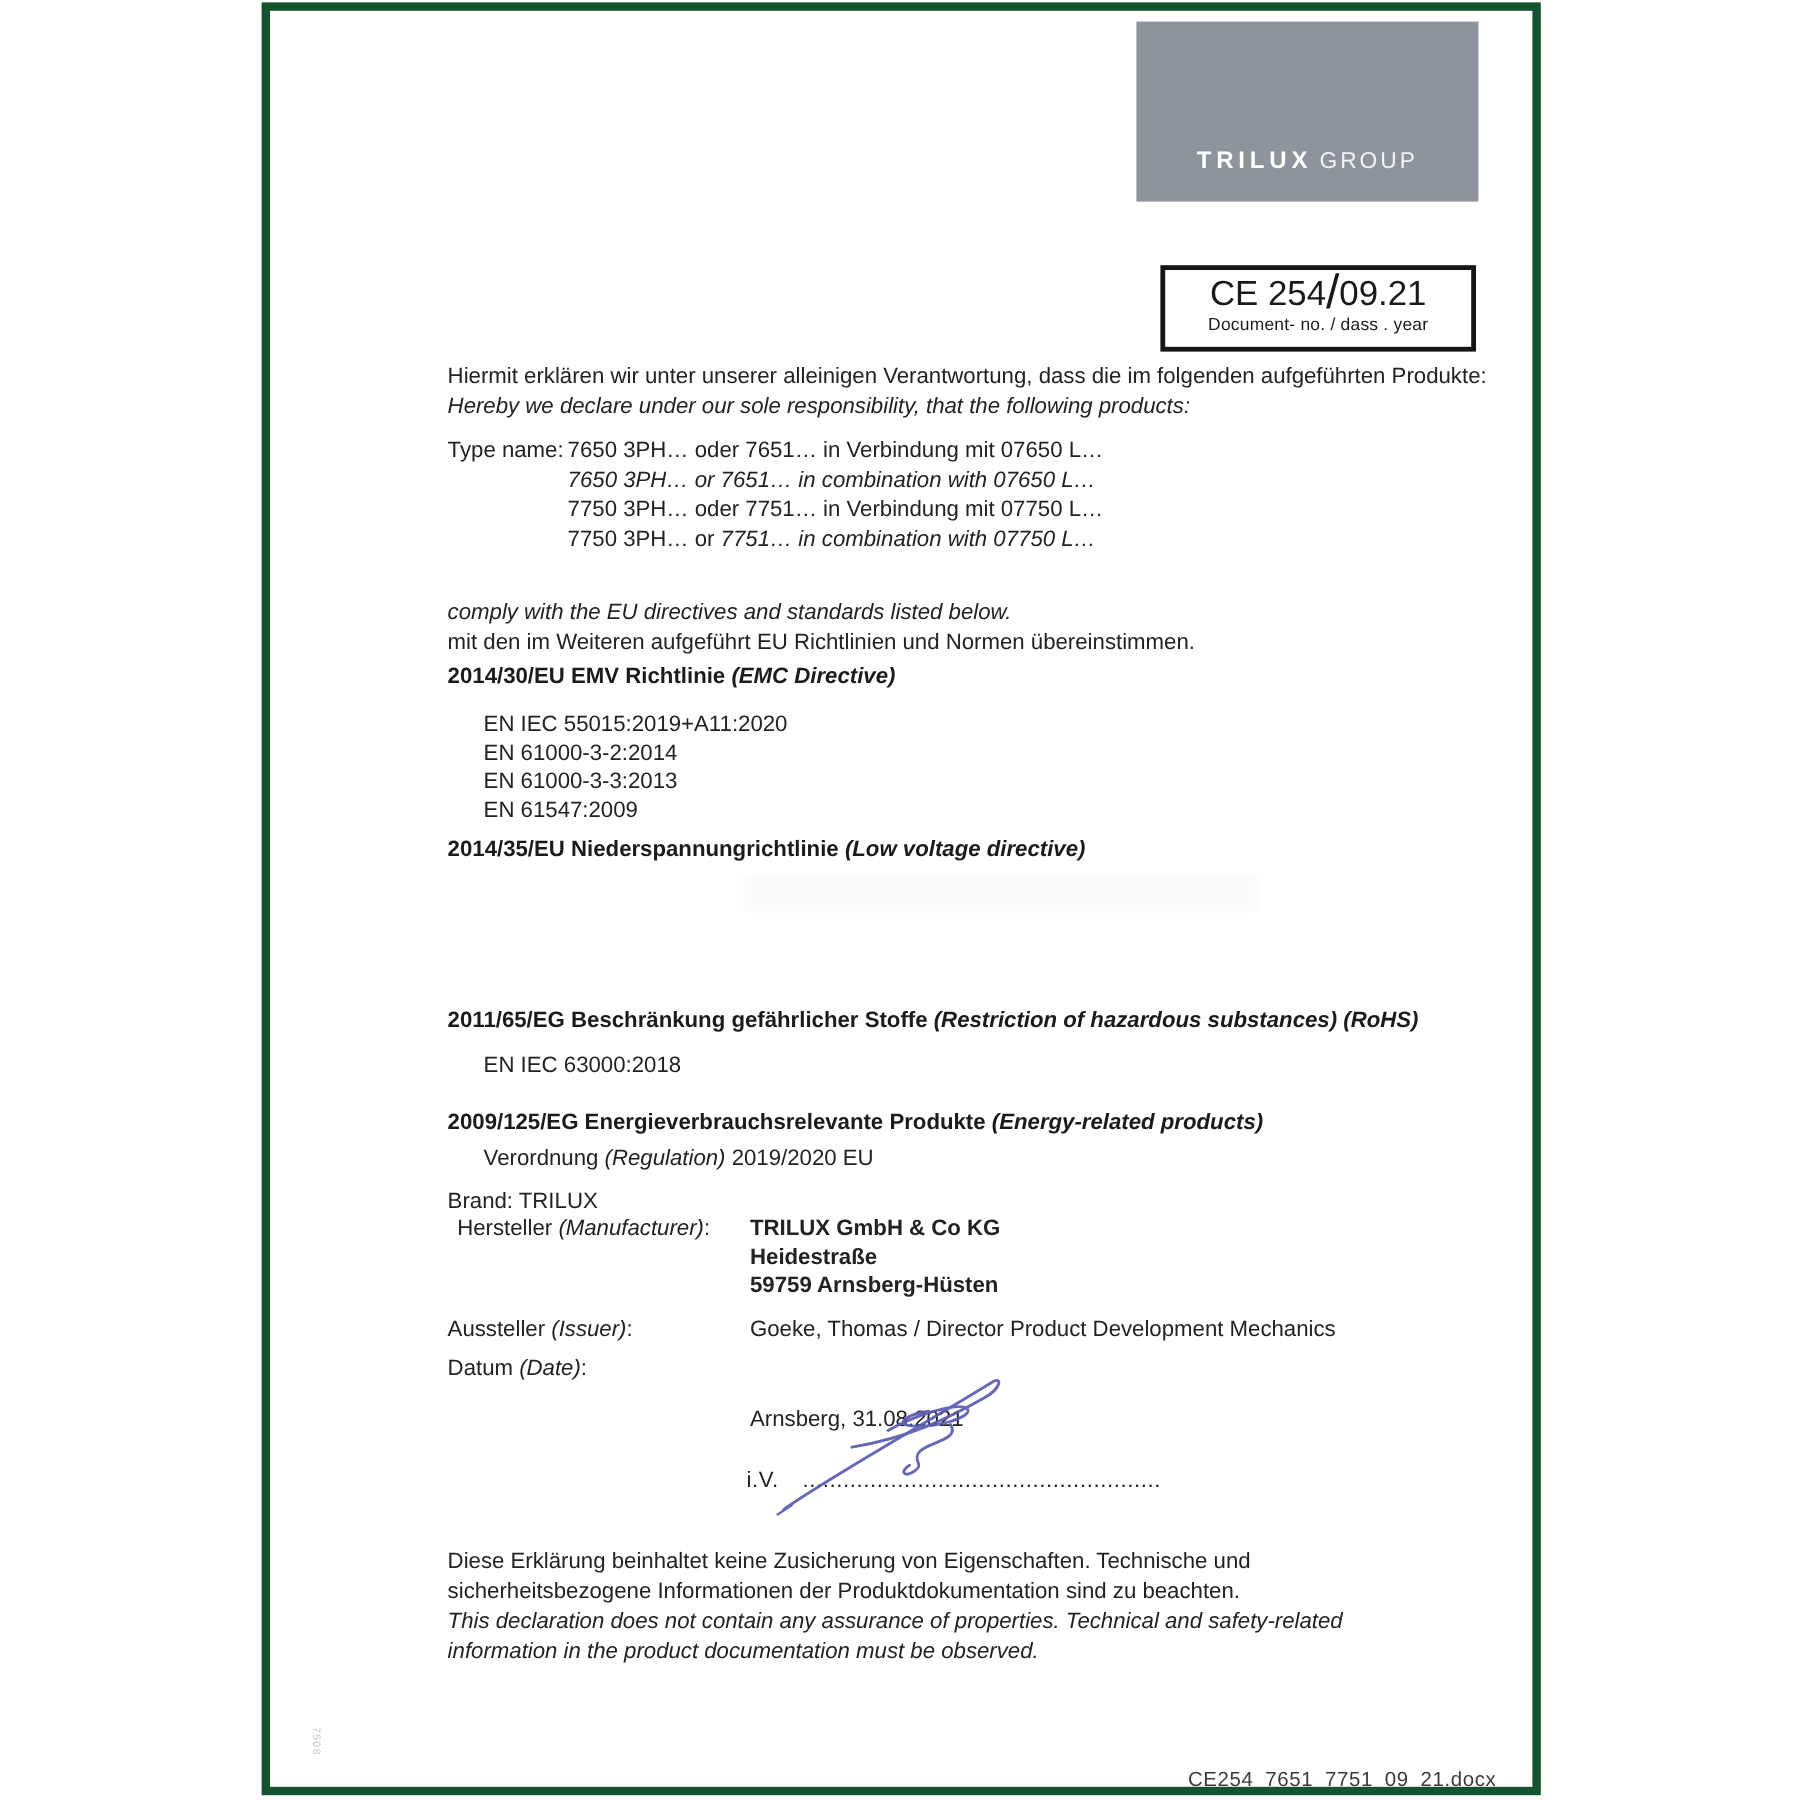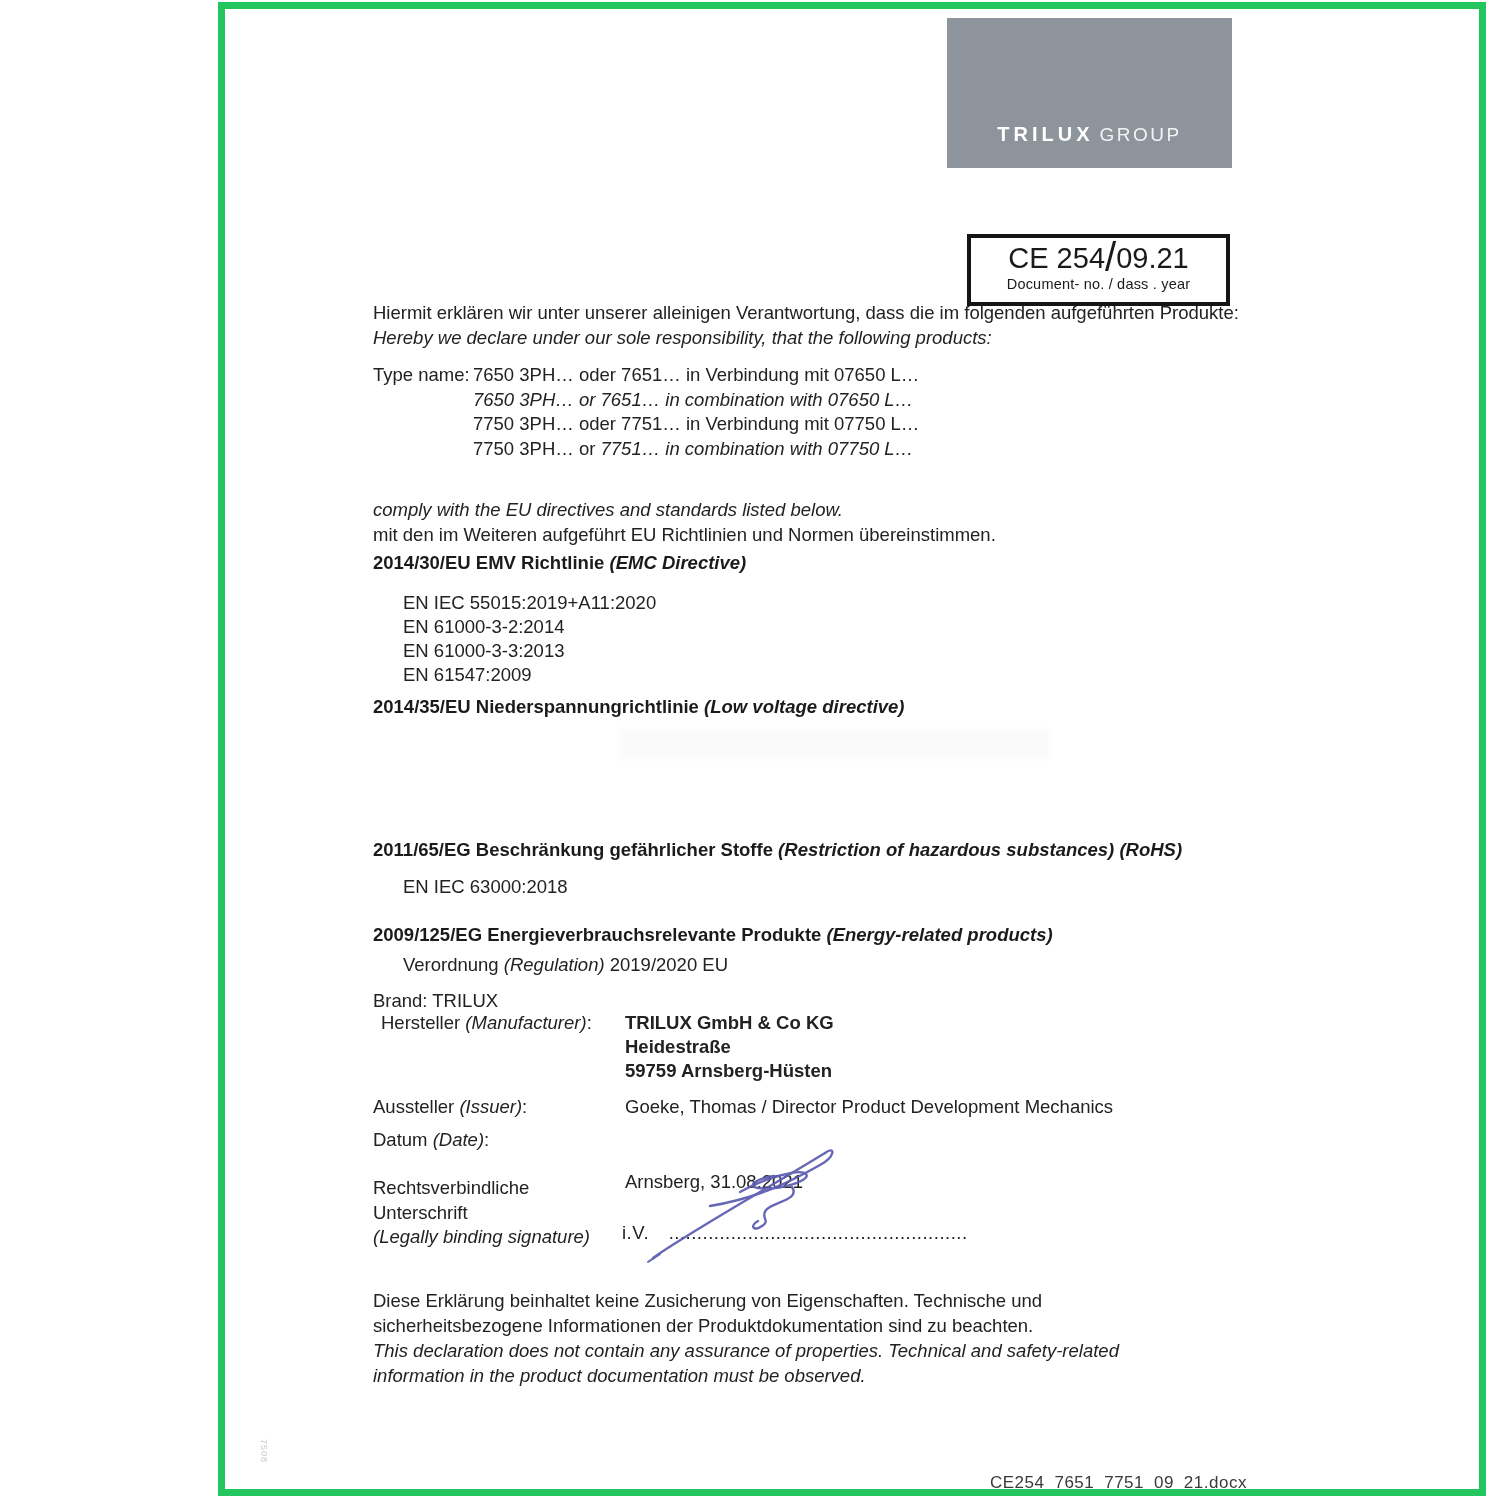--- a/index.html
+++ b/index.html
@@ -7,39 +7,39 @@
     width:1500px;height:1500px;background:#ffffff;position:relative;
     font-family:"Liberation Sans", sans-serif;color:#222;
     -webkit-font-smoothing:antialiased;
   }
   .abs{position:absolute;}
   .b{font-weight:bold;}
   .i{font-style:italic;}
   .nw{white-space:nowrap;}
 
   .page{
-    position:absolute;left:218px;top:2px;width:1268px;height:1494px;
-    box-sizing:border-box;border:7px solid #22c55e;background:#fff;overflow:hidden;
+    position:absolute;left:218px;top:2px;width:1066px;height:1494px;
+    box-sizing:border-box;border:7px solid #14532d;background:#fff;overflow:hidden;
     font-size:18.5px;line-height:24.5px;
   }
 
   .logo{
     left:722px;top:9px;width:285px;height:150px;background:#8d949b;
     display:flex;flex-direction:column;justify-content:flex-end;align-items:center;
     padding-bottom:21px;box-sizing:border-box;
   }
   .logo .brand{color:#ffffff;font-weight:bold;font-size:20px;letter-spacing:4px;}
   .logo .group{color:#f2f3f4;font-size:19px;letter-spacing:2.5px;margin-left:6px;}
 
   .title{left:168px;top:214px;width:560px;text-align:center;
     font-size:28px;line-height:33px;font-weight:bold;color:#1a1a1a;}
 
   .cebox{
     left:742px;top:212px;width:263px;height:72px;box-sizing:border-box;
-    border:4px solid #151515;text-align:center;color:#1a1a1a;margin-top:13px;
+    border:4px solid #151515;text-align:center;color:#1a1a1a;
   }
   .cebox .num{font-size:29px;line-height:30px;margin-top:5px;}
   .cebox .tallslash{font-size:40px;line-height:0;position:relative;top:3px;}
   .cebox .cap{font-size:14.5px;line-height:18px;letter-spacing:.2px;margin-top:2px;}
 
   .smudge{left:395px;top:720px;width:430px;height:30px;
     background:rgba(185,185,185,0.07);filter:blur(3px);}
 
   .heading{font-weight:bold;color:#1b1b1b;}
 
@@ -128,25 +128,20 @@
   <div class="abs nw" style="left:148px;top:1086px;">
     <span>Aussteller </span><span class="i">(Issuer)</span><span>:</span>
   </div>
   <div class="abs nw" style="left:400px;top:1086px;">Goeke, Thomas / Director Product Development Mechanics</div>
 
   <div class="abs nw" style="left:148px;top:1119px;">
     <span>Datum </span><span class="i">(Date)</span><span>:</span>
   </div>
   <div class="abs nw" style="left:400px;top:1119px;margin-top:42px;">Arnsberg, 31.08.2021</div>
 
-  <div class="abs" style="left:148px;top:1167px;">
-    <div class="nw">Rechtsverbindliche</div>
-    <div class="nw">Unterschrift</div>
-    <div class="nw i">(Legally binding signature)</div>
-  </div>
   <div class="abs nw" style="left:397px;top:1212px;letter-spacing:.5px;">
     <span>i.V.</span>
     <span style="margin-left:14px;">.....................................................</span>
   </div>
   <svg class="abs sig-svg" viewBox="0 0 300 150">
     <g fill="none" stroke="#5a5bb0" stroke-width="2.4" stroke-linecap="round" opacity="0.92">
       <path d="M13,128 C45,105 118,64 185,23"></path>
       <path d="M185,23 C196,15 195,27 180,35 C150,52 118,68 70,76"></path>
       <path d="M100,62 C125,48 160,38 166,44 C172,50 140,61 118,58 C105,56 118,48 134,46"></path>
       <path d="M152,57 C161,70 132,72 126,80 C120,88 131,90 122,96 C114,102 109,96 118,91"></path>

